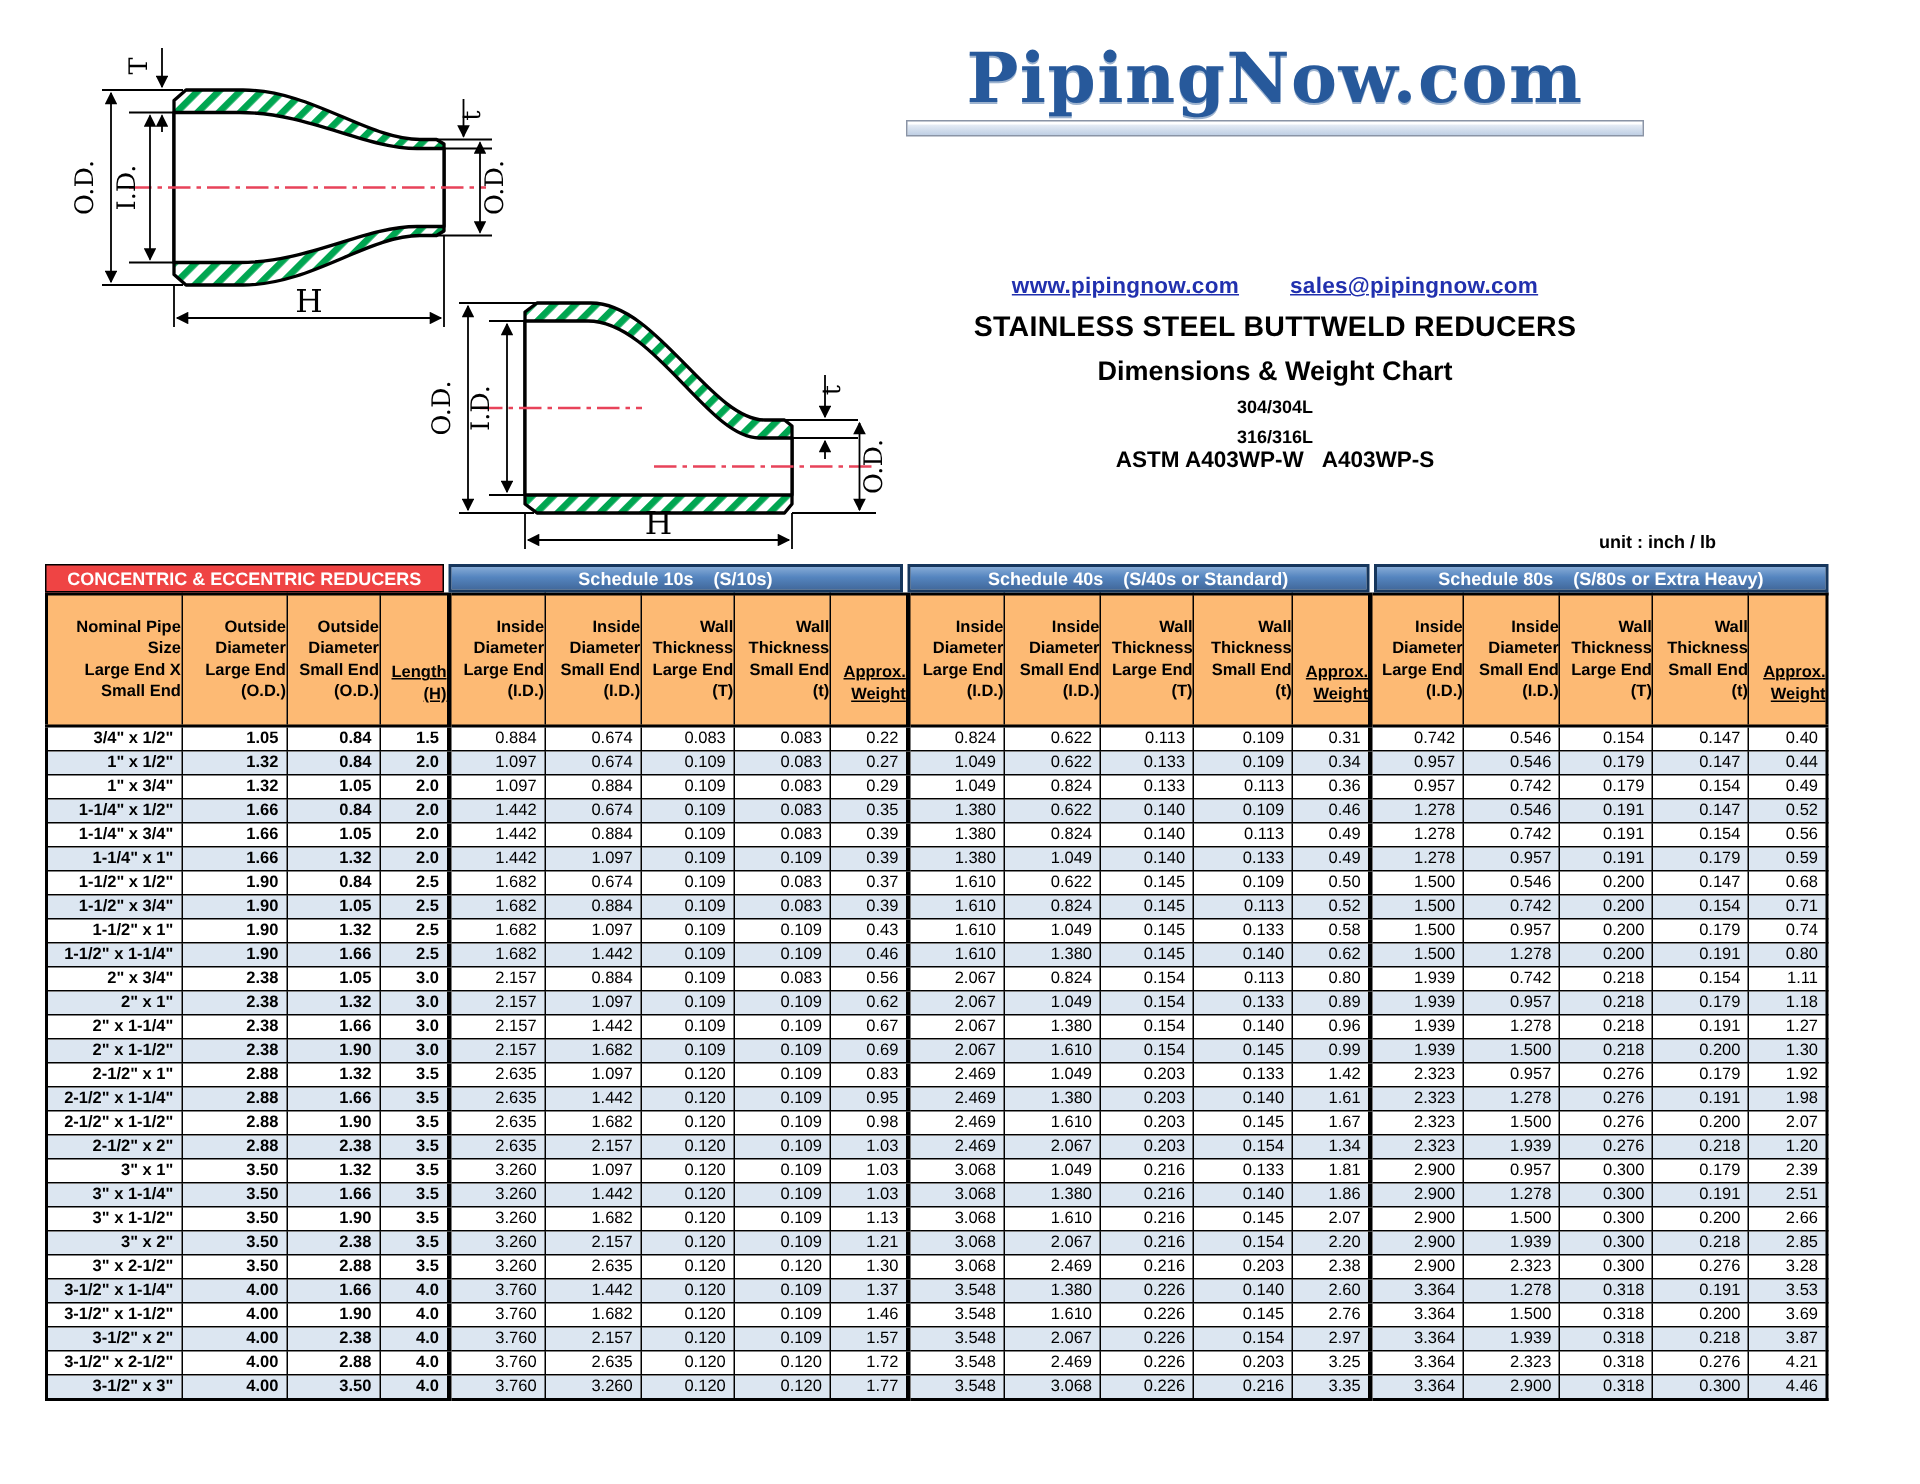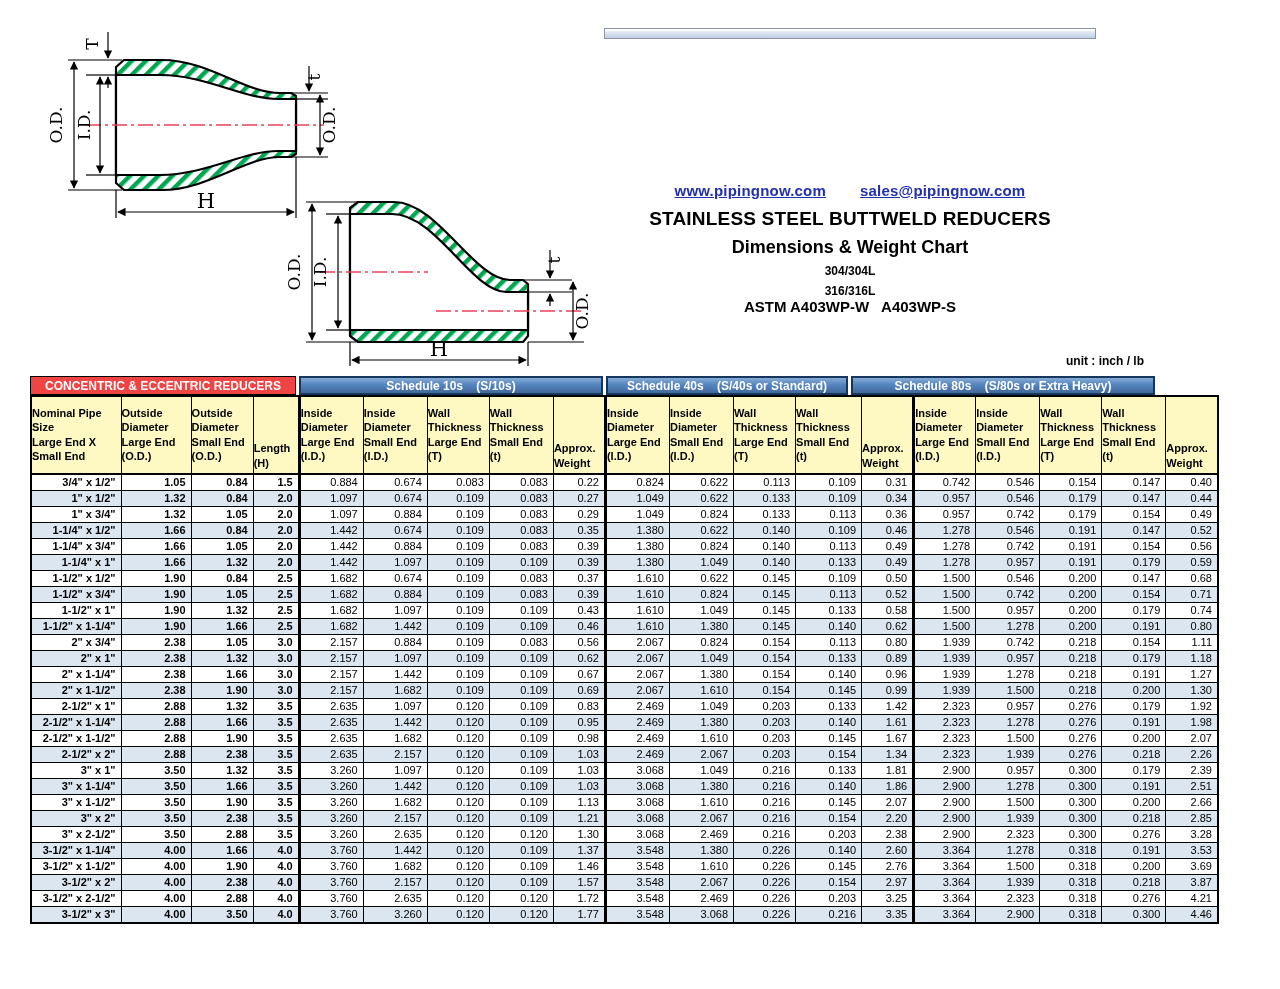--- a/index.html
+++ b/index.html
@@ -47,25 +47,25 @@
   .band-black{background:#ef4444;border:1px solid #000;}
   .band-blue{
     background:linear-gradient(#86abd6 0%,#5585bf 45%,#42699c 100%);
     border:2px solid #16365c;
   }
   table.spec{
     border-collapse:collapse;table-layout:fixed;width:1189px;
     border:2px solid #000;
   }
   table.spec th{
-    background:#fef9c3;border:1px solid #000;border-bottom:2px solid #000;
-    font-size:11px;font-weight:bold;line-height:1.3;text-align:left;
+    background:#fdba74;border:1px solid #000;border-bottom:2px solid #000;
+    font-size:11px;font-weight:bold;line-height:1.3;text-align:right;
     white-space:pre-line;height:72px;vertical-align:middle;padding:1px 0 2px 0;
   }
-  table.spec th.vb{vertical-align:bottom;padding-bottom:3px;}
+  table.spec th.vb{vertical-align:bottom;padding-bottom:13px;text-decoration:underline;}
   table.spec td{
     border:1px solid #000;font-size:11px;height:15px;line-height:15px;
     text-align:right;padding:0 5px 0 0;white-space:nowrap;overflow:hidden;
   }
   table.spec td.b{font-weight:bold;}
   table.spec th.sep,table.spec td.sep{border-right:3px solid #000;}
   table.spec tbody tr:nth-child(even){background:#dce6f1;}
 </style>
 </head>
 <body>
@@ -136,20 +136,21 @@
     <line x1="82" y1="174" x2="256" y2="174" marker-start="url(#arr)" marker-end="url(#arr)"></line>
   </g>
   <text class="dim-label" transform="translate(30,86) rotate(-90)" text-anchor="middle">O.D.</text>
   <text class="dim-label" transform="translate(56,86) rotate(-90)" text-anchor="middle">I.D.</text>
   <text class="dim-label" transform="translate(290,74) rotate(-90)" text-anchor="middle">t</text>
   <text class="dim-label" transform="translate(318,125) rotate(-90)" text-anchor="middle">O.D.</text>
   <text class="h-label" x="169" y="170" text-anchor="middle">H</text>
 </svg>
 
 <div class="logo-wrap">
+  <div class="logo-text">PipingNow.com</div>
   <div class="logo-bar"></div>
 </div>
 
 <div class="links-row">
   <a href="#">www.pipingnow.com</a>
   <a href="#">sales@pipingnow.com</a>
 </div>
 
 <div class="title-block">
   <div class="title-l1">STAINLESS STEEL BUTTWELD REDUCERS</div>
@@ -158,21 +159,21 @@
   <div class="title-l4">316/316L</div>
   <div class="title-l5">ASTM A403WP-W   A403WP-S</div>
 </div>
 
 <div class="unit-label">unit : inch / lb</div>
 
 <div class="table-wrap">
   <div class="band-row">
     <div class="band band-black" style="width:266px">CONCENTRIC &amp; ECCENTRIC REDUCERS</div>
     <div class="band band-blue" style="width:304px">Schedule 10s    (S/10s)</div>
-    <div class="band band-blue" style="width:242px">Schedule 40s    (S/40s or Standard)</div>
+    <div class="band band-blue" style="width:308px">Schedule 40s    (S/40s or Standard)</div>
     <div class="band band-blue" style="width:304px">Schedule 80s    (S/80s or Extra Heavy)</div>
   </div>
   <table class="spec">
     <colgroup>
       <col style="width:90px">
         <col style="width:70px">
         <col style="width:62px">
         <col style="width:46px">
       <col style="width:64px">
         <col style="width:64px">
@@ -632,21 +633,21 @@
           <td class="sep">1.03</td>
           <td>2.469</td>
           <td>2.067</td>
           <td>0.203</td>
           <td>0.154</td>
           <td class="sep">1.34</td>
           <td>2.323</td>
           <td>1.939</td>
           <td>0.276</td>
           <td>0.218</td>
-          <td>2.26</td>
+          <td>1.20</td>
         </tr>
         <tr>
           <td class="b">3" x 1"</td>
           <td class="b">3.50</td>
           <td class="b">1.32</td>
           <td class="b sep">3.5</td>
           <td>3.260</td>
           <td>1.097</td>
           <td>0.120</td>
           <td>0.109</td>

